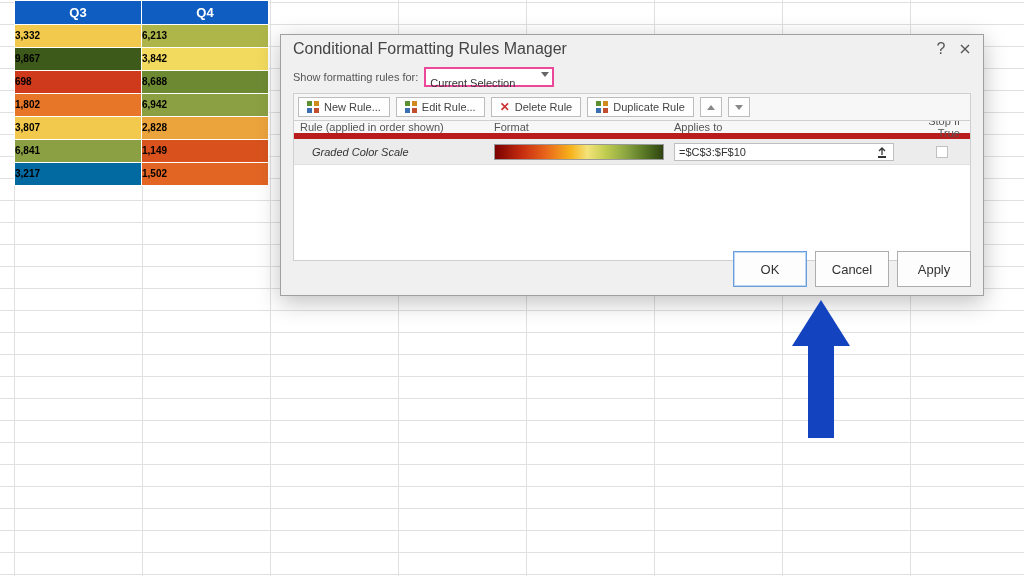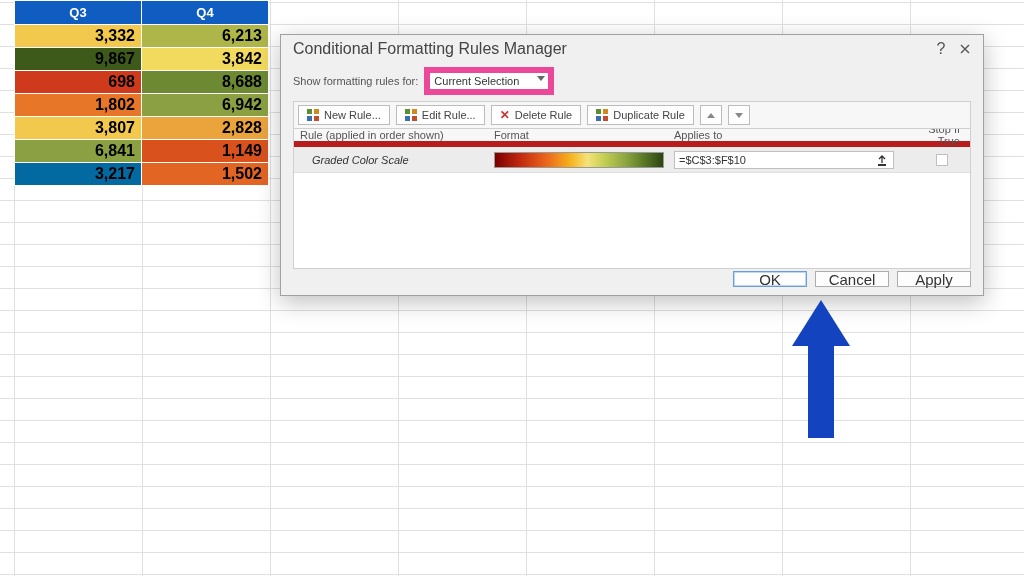--- a/index.html
+++ b/index.html
@@ -43,24 +43,24 @@
     border: 1px solid #fff;
     height: 24px;
     width: 127px;
     text-align: center;
     font-size: 13px;
   }
   table.data td {
     border: 1px solid #fff;
     height: 22px;
     width: 127px;
-    text-align: right;
+    text-align: left;
     padding: 0 6px 0 0;
     color: #000;
-    font-size: 16px;
+    font-size: 10px;
     line-height: 22px;
   }
 
   
   .dialog {
     position: absolute;
     top: 34px; left: 280px;
     width: 704px; height: 262px;
     background: #f0f0f0;
     border: 1px solid #a0a0a0;
@@ -88,23 +88,23 @@
 
   .body {
     padding: 4px 12px 0 12px;
   }
   .row-scope {
     display: flex; align-items: center; gap: 6px;
     margin-bottom: 6px;
     color: #555;
   }
   .combo {
-    display: inline-flex; align-items: center;
-    background: #fff;
-    border: 6px solid #ec4899;
+    display: inline-flex; 
+    background: #fff;
+    border: 2px solid #ec4899;
     height: 18px; width: 130px;
     padding: 8px 4px;
     font-size: 11px;
     color: #333;
     position: relative;
   }
   .combo .chev {
     position: absolute; right: 3px; top: 3px;
     width: 0; height: 0;
     border-left: 4px solid transparent;
@@ -203,24 +203,24 @@
     background: #fff;
     margin-left: auto;
   }
 
   .footer {
     position: absolute;
     bottom: 8px; right: 12px;
     display: flex; gap: 8px;
   }
   .fbtn {
-    width: 74px; height: 16px;
+    width: 74px; height: 36px;
     border: 1px solid #adadad;
     background: #fdfdfd;
-    font-size: 15px;
+    font-size: 13px;
     color: #333;
     display: flex; align-items: center; justify-content: center; margin-top: 24px;
   }
   .fbtn.primary {
     border: 1px solid #6a9edb;
     box-shadow: 0 0 0 1px #bcd6f3 inset;
   }
 
   
   .big-arrow {

